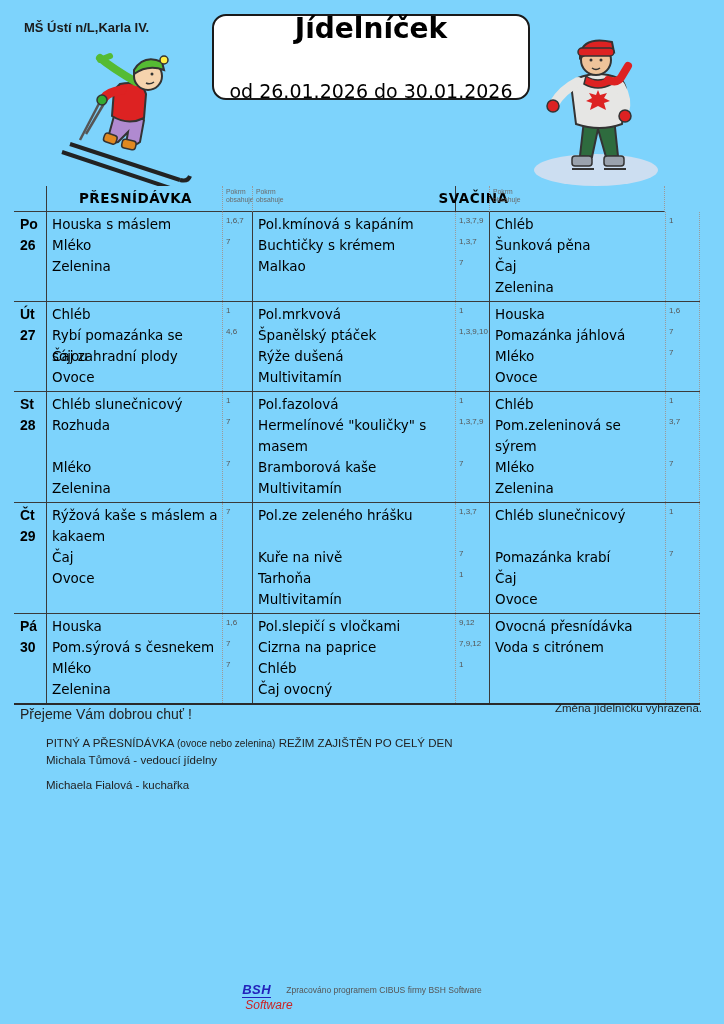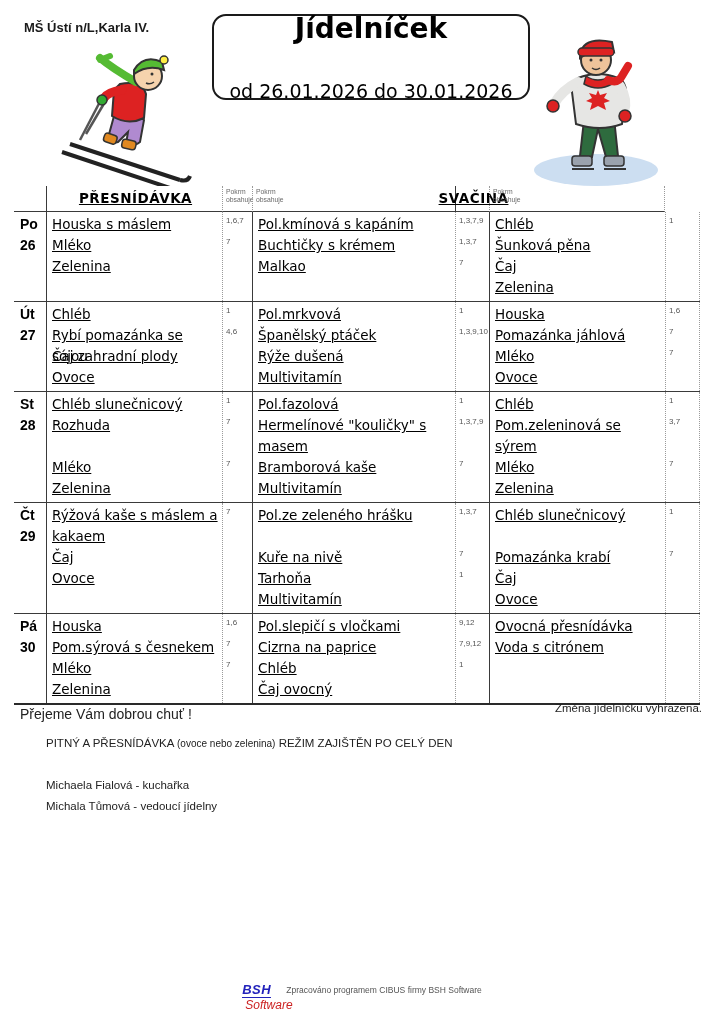--- a/index.html
+++ b/index.html
@@ -1,18 +1,18 @@
 <!DOCTYPE html>
 <html><head>
 <meta charset="utf-8">
 <style>
   * { margin:0; padding:0; box-sizing:border-box; }
   html,body { background:#888; }
   .page {
-    position:relative; width:724px; height:1024px; background:#ffffff;
+    position:relative; width:724px; height:1024px; background:#7dd3fc;
     margin:0 auto; overflow:hidden;
     font-family:"Liberation Sans", sans-serif; color:#000;
   }
   
   .school-name { position:absolute; left:24px; top:20px; font-size:13px; font-weight:bold; color:#1a1a1a; }
   .title-box {
     position:absolute; left:212px; top:14px; width:318px; height:86px;
     border:2px solid #1a1a1a; border-radius:14px; background:#fff;
     display:flex; flex-direction:column; align-items:center; justify-content:center; gap:6px;
   }
@@ -20,40 +20,40 @@
   .title-dates { font-family:"DejaVu Sans", sans-serif; font-size:19px;margin-top:29px; }
   .clipart { position:absolute; }
   #skier { left:52px; top:48px; }
   #skater { left:528px; top:28px; }
   
   .menu-table { position:absolute; left:14px; top:186px; width:686px; font-family:"DejaVu Sans", sans-serif; }
   .trow { display:grid; grid-template-columns:32px 176px 30px 203px 34px 176px 35px; }
   .thead { height:26px; }
   .thead > div { border-bottom:1px solid #3a3a3a; }
   .cell-day { }
-  .cell-food { border-left:1px solid #3a3a3a;text-decoration:underline; }
+  .cell-food { border-left:1px solid #3a3a3a; }
   .cell-alg  { border-left:1px dotted #9a9a9a; }
   .cell-alg.last { border-right:1px dotted #9a9a9a; }
   .h-meal { display:flex; align-items:center; justify-content:center; font-weight:bold; font-size:14.5px; letter-spacing:0.5px; }
   .h-alg { font-family:"Liberation Sans", sans-serif; font-size:6.8px; line-height:1.15; color:#6a6a6a; padding:3px 0 0 3px; }
   .day-row { border-bottom:1px solid #3a3a3a; }
   .day-row:last-child { border-bottom:2px solid #2a2a2a; }
   .daycell { padding:2px 2px 2px 6px; font-family:"Liberation Sans", sans-serif; font-weight:bold; font-size:14px; }
   .daycell span { display:block; line-height:21px; }
   .cell-food { padding:2px 3px 3px 5px; font-size:13.5px; }
   .cell-food .item { line-height:21px; overflow:visible; }
   .cell-alg { padding:2px 0 0 3px; }
   .cell-alg .aitem { font-family:"Liberation Sans", sans-serif; font-size:8px; color:#555; line-height:21px; }
   .cell-alg .aitem span { display:inline-block; line-height:10px; vertical-align:top; margin-top:2px; }
   
   .wish { position:absolute; left:20px; top:706px; font-size:14px; color:#222; }
   .change-note { position:absolute; right:22px; top:702px; font-size:11.5px; color:#222; }
   .regime { position:absolute; left:46px; top:737px; font-size:11.5px; color:#222; }
   .regime .small { font-size:10px; }
-  .staff-1 { position:absolute; left:46px; top:800px; font-size:11.5px; color:#222; }
+  .staff-1 { position:absolute; left:46px; top:754px; font-size:11.5px; color:#222; }
   .staff-2 { position:absolute; left:46px; top:779px; font-size:11.5px; color:#222; }
   .credit { position:absolute; left:0; right:0; top:980px; display:flex; align-items:center; justify-content:center; gap:10px; }
   .bsh-logo { position:relative; width:34px; height:20px; }
   .bsh-top { font-weight:bold; font-style:italic; font-size:13px; color:#2222bb; border-bottom:1.5px solid #2222bb; letter-spacing:0.5px; }
   .bsh-bottom { position:absolute; left:3px; top:18px; font-style:italic; font-size:12px; color:#cc2222; }
   .credit-text { font-size:8.5px; color:#555; }
 </style>
 </head>
 <body>
 

